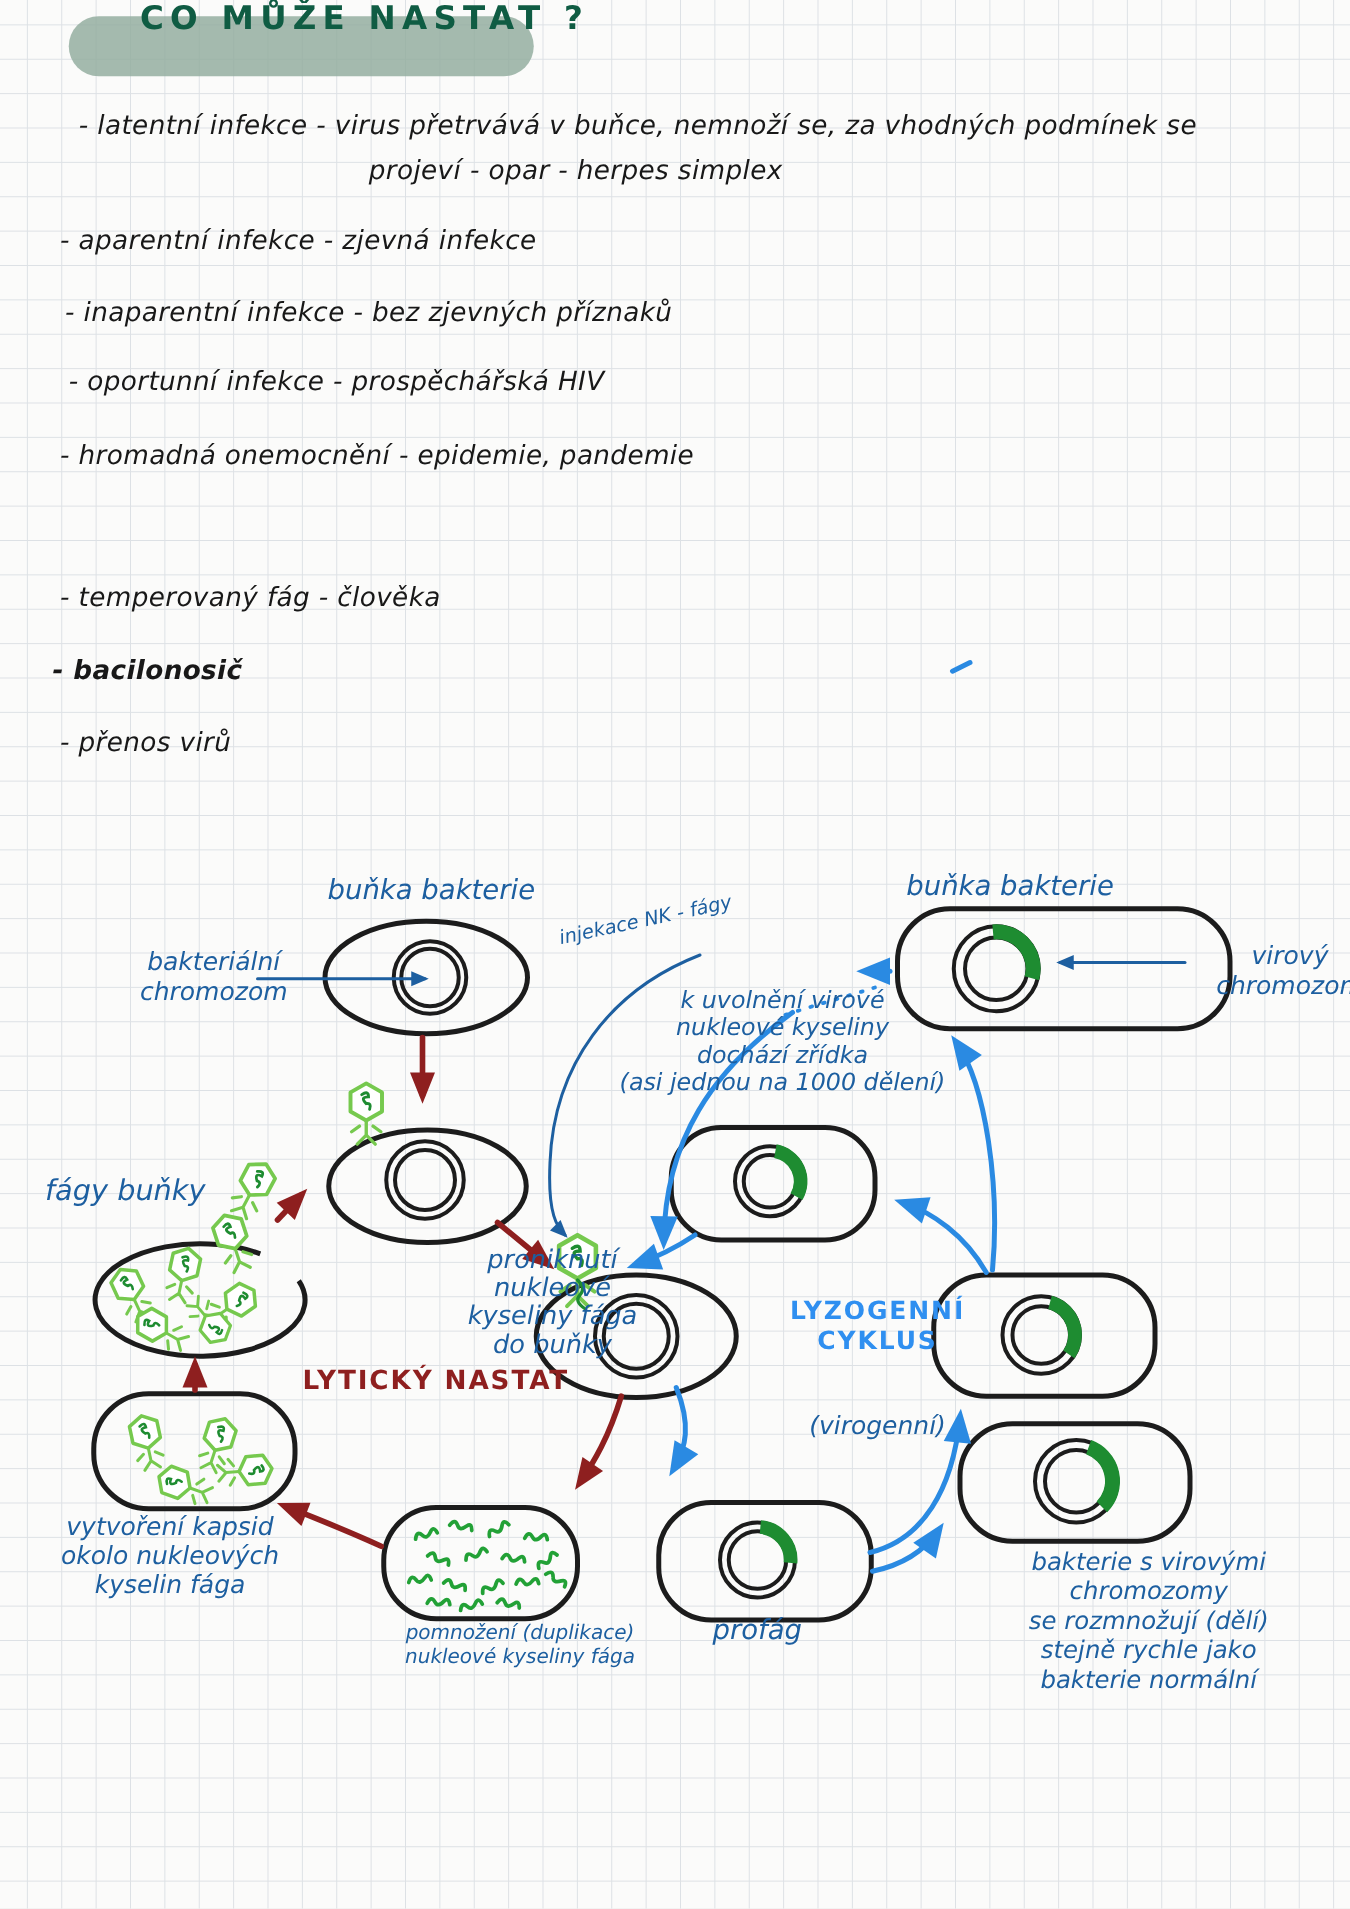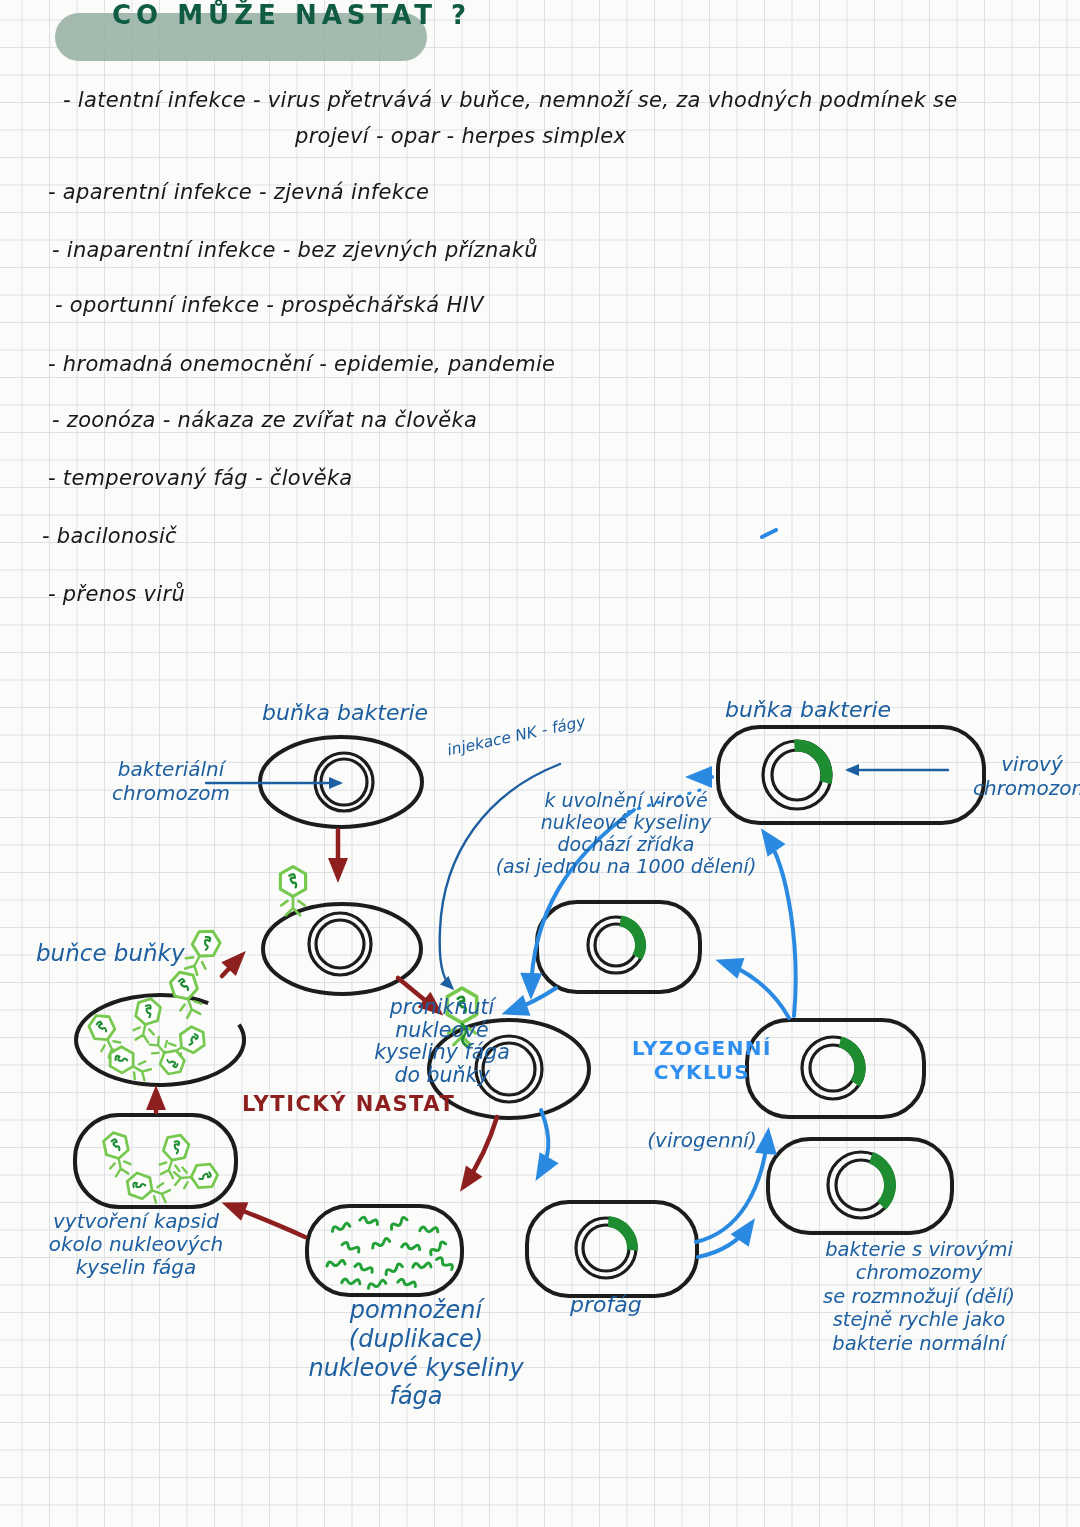--- a/index.html
+++ b/index.html
@@ -163,49 +163,48 @@
 
   <div class="title-pill"></div>
   <div class="title-text">CO MŮŽE NASTAT ?</div>
 
   <div class="abs hw" style="left:63px;top:88px;">- latentní infekce - virus přetrvává v buňce, nemnoží se, za vhodných podmínek se</div>
   <div class="abs hw" style="left:295px;top:124px;">projeví - opar - herpes simplex</div>
   <div class="abs hw" style="left:48px;top:180px;">- aparentní infekce - zjevná infekce</div>
   <div class="abs hw" style="left:52px;top:238px;">- inaparentní infekce - bez zjevných příznaků</div>
   <div class="abs hw" style="left:55px;top:293px;">- oportunní infekce - prospěchářská HIV</div>
   <div class="abs hw" style="left:48px;top:352px;">- hromadná onemocnění - epidemie, pandemie</div>
-  <div class="abs hw" style="left:52px;top:408px;">- zoonóza - nákaza ze zvířat na člověka</div>
   <div class="abs hw" style="left:48px;top:466px;">- temperovaný fág - člověka</div>
-  <div class="abs hw" style="left:42px;top:524px;">- bacilonosič</div>
+  <div class="abs hw" style="left:42px;top:524px;font-weight:bold;">- bacilonosič</div>
   <div class="abs hw" style="left:48px;top:582px;">- přenos virů</div>
 
   <div class="abs blue" style="left:262px;top:700px;font-size:22px;">buňka bakterie</div>
   <div class="abs blue center" style="left:78px;top:757px;width:130px;font-size:20px;">bakteriální
 chromozom</div>
   <div class="abs blue" style="left:446px;top:726px;width:150px;font-size:15.5px;transform:rotate(-12deg);">injekace  NK - fágy</div>
   <div class="abs blue center" style="left:452px;top:790px;width:292px;font-size:19px;line-height:1.15;">k uvolnění virové
 nukleové kyseliny
 dochází zřídka
 (asi jednou na  1000  dělení)</div>
   <div class="abs blue" style="left:725px;top:697px;font-size:22px;">buňka bakterie</div>
   <div class="abs blue center" style="left:940px;top:752px;width:128px;font-size:20px;">virový
 chromozom</div>
-  <div class="abs blue" style="left:36px;top:940px;font-size:23px;">buňce buňky</div>
+  <div class="abs blue" style="left:36px;top:940px;font-size:23px;">fágy buňky</div>
   <div class="abs blue center" style="left:298px;top:996px;width:232px;font-size:20.5px;line-height:1.1;">proniknutí
 nukleové
 kyseliny fága
 do buňky</div>
   <div class="abs caps red-caps" style="left:242px;top:1092px;position:absolute;">LYTICKÝ NASTAT</div>
   <div class="abs caps lblue-caps center" style="left:598px;top:1036px;width:152px;">LYZOGENNÍ
 CYKLUS</div>
   <div class="abs blue center" style="left:600px;top:1094px;width:148px;font-size:20px;margin-top:34px;">(virogenní)</div>
   <div class="abs blue center" style="left:12px;top:1210px;width:192px;font-size:20px;line-height:1.15;">vytvoření kapsid
 okolo nukleových
 kyselin fága</div>
-  <div class="abs blue center" style="left:268px;top:1296px;width:240px;font-size:24px;line-height:1.2;">pomnožení (duplikace)
+  <div class="abs blue center" style="left:268px;top:1296px;width:240px;font-size:16px;line-height:1.2;">pomnožení (duplikace)
 nukleové kyseliny fága</div>
   <div class="abs blue" style="left:570px;top:1292px;font-size:22px;">profág</div>
   <div class="abs blue center" style="left:756px;top:1238px;width:270px;font-size:19.5px;line-height:1.2;">bakterie s virovými
 chromozomy
 se rozmnožují  (dělí)
 stejně rychle jako
 bakterie  normální</div>
 
 </div>
 

